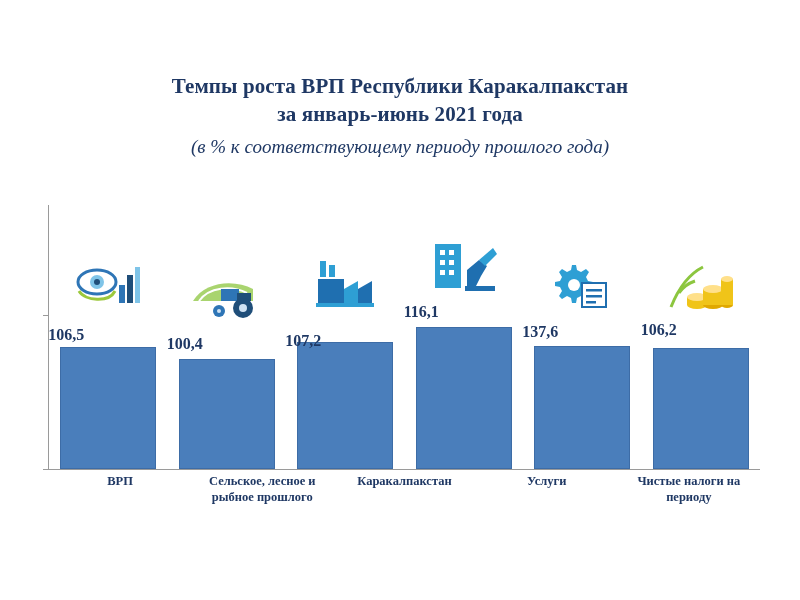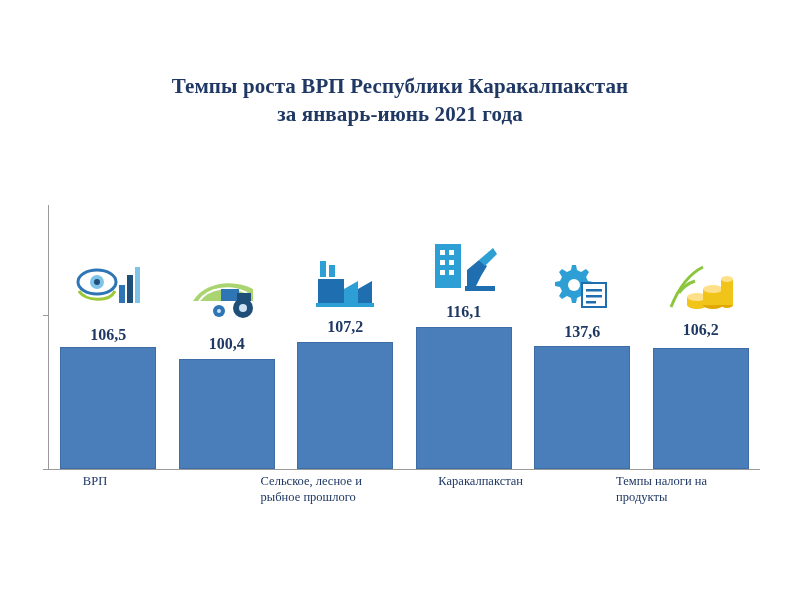--- a/index.html
+++ b/index.html
@@ -98,21 +98,21 @@
   }
   .bar {
     width: 96px;
     background: #4a7ebb;
     border: 1px solid #3d6ca6;
     box-sizing: border-box;
   }
   .bar-value {
     position: absolute;
     width: 120px;
-    text-align: center;
+    text-align: left;
     font-family: "Liberation Serif", serif;
     font-weight: bold;
     font-size: 16px;
     color: #1f3864;
   }
   .bar-icon {
     position: absolute;
     width: 72px;
     height: 56px;
     left: 50%;
@@ -126,38 +126,39 @@
   .cats {
     position: absolute;
     left: 49px;
     top: 473px;
     width: 711px;
     display: flex;
     justify-content: space-around;
   }
   .cat {
     width: 16.6%;
-    text-align: left;
-    font-family: "Liberation Serif", serif;
-    font-weight: normal;
+    text-align: center;
+    font-family: "Liberation Serif", serif;
+    font-weight: bold;
     font-size: 12.5px;
     color: #1f3864;
     line-height: 16px;
     padding: 0 4px;
     box-sizing: border-box;
   }
 </style>
 </head>
 <body>
 
 <div class="slide">
 
   <div class="title-block">
     <div class="title-line">Темпы роста ВРП Республики Каракалпакстан</div>
     <div class="title-line">за январь-июнь 2021 года</div>
+    <div class="subtitle-line">(в % к соответствующему периоду прошлого года)</div>
   </div>
 
   <div class="chart">
     <div class="axis-vert"></div>
     <div class="tick" style="top:110px;"></div>
     <div class="tick" style="top:264px;"></div>
     <div class="axis-horz"></div>
 
     <div class="plot">
 
@@ -198,21 +199,21 @@
         <div class="bar-icon" style="bottom:162px;">
           <svg width="62" height="48" viewBox="0 0 62 48">
             <rect x="6" y="2" width="6" height="16" fill="#2e9fd4"></rect>
             <rect x="15" y="6" width="6" height="12" fill="#2e9fd4"></rect>
             <path d="M4 20 L30 20 L30 44 L4 44 Z" fill="#1f6fb0"></path>
             <path d="M30 30 L44 22 L44 44 L30 44 Z" fill="#2e9fd4"></path>
             <path d="M44 30 L58 22 L58 44 L44 44 Z" fill="#1f6fb0"></path>
             <rect x="2" y="44" width="58" height="4" fill="#2e9fd4"></rect>
           </svg>
         </div>
-        <div class="bar-value" style="bottom:133px;">107,2</div>
+        <div class="bar-value" style="bottom:119px;">107,2</div>
         <div class="bar" style="height:127px;"></div>
       </div>
 
       <div class="bar-slot">
         <div class="bar-icon" style="bottom:177px;">
           <svg width="66" height="50" viewBox="0 0 66 50">
             <rect x="4" y="2" width="26" height="44" fill="#2e9fd4"></rect>
             <rect x="9" y="8" width="5" height="5" fill="#ffffff"></rect>
             <rect x="18" y="8" width="5" height="5" fill="#ffffff"></rect>
             <rect x="9" y="18" width="5" height="5" fill="#ffffff"></rect>
@@ -263,16 +264,17 @@
         <div class="bar" style="height:121px;"></div>
       </div>
 
     </div>
   </div>
 
   <div class="cats">
     <div class="cat">ВРП</div>
     <div class="cat">Сельское, лесное и рыбное прошлого</div>
     <div class="cat">Каракалпакстан</div>
-    <div class="cat">Темпы налоги на продукты</div>
+    <div class="cat">Услуги</div>
+    <div class="cat">Чистые налоги на периоду</div>
   </div>
 
 </div>
 
 </body></html>

